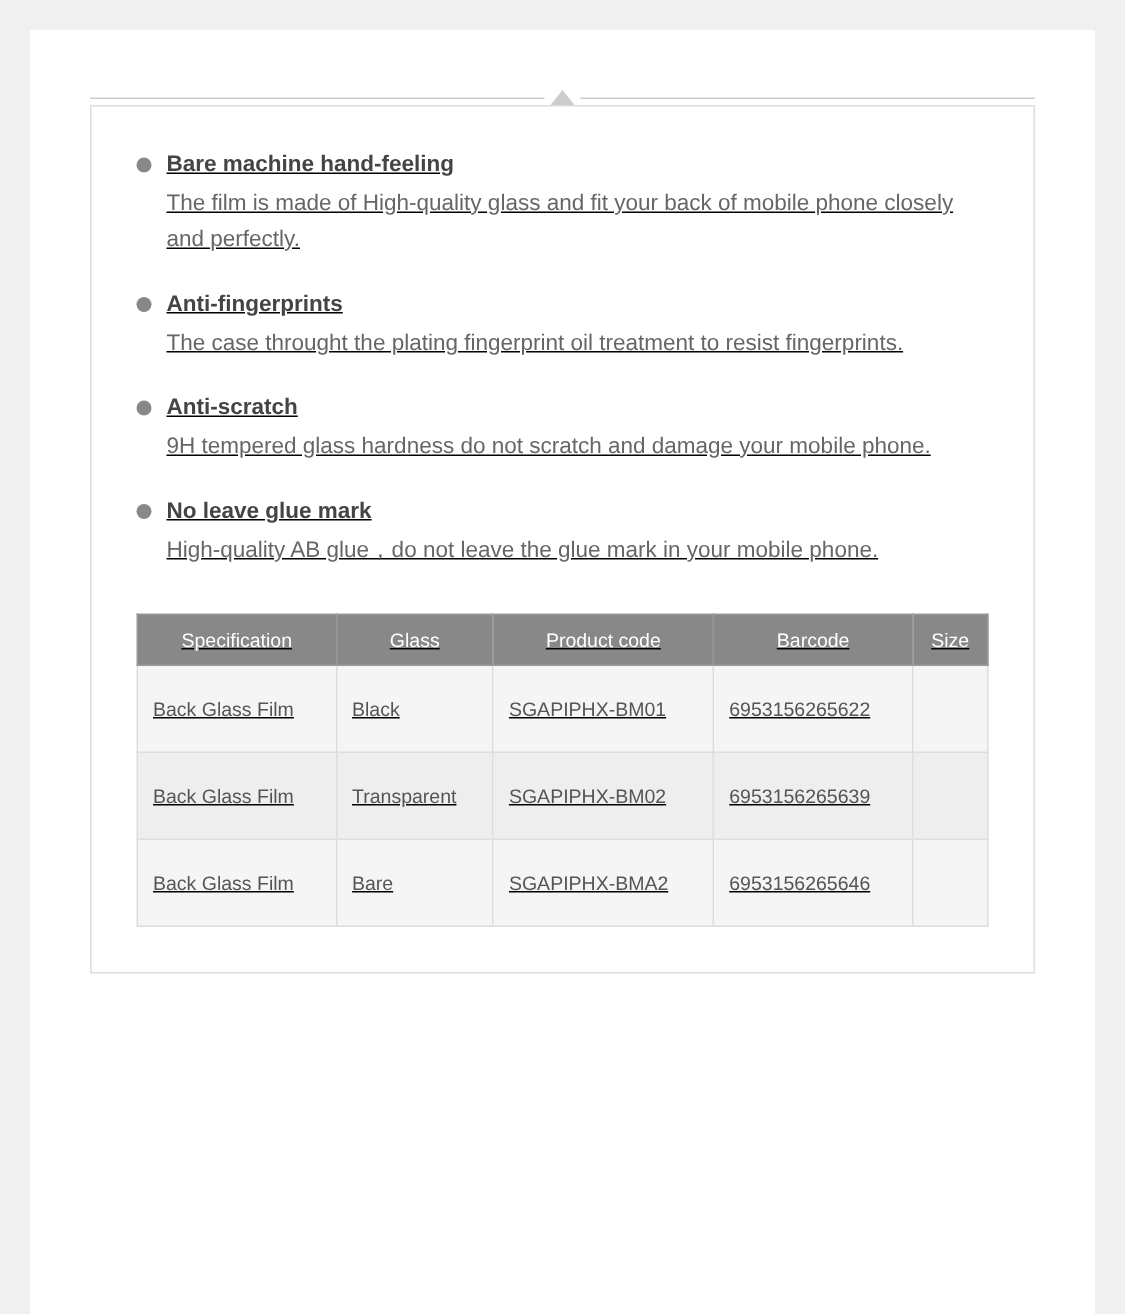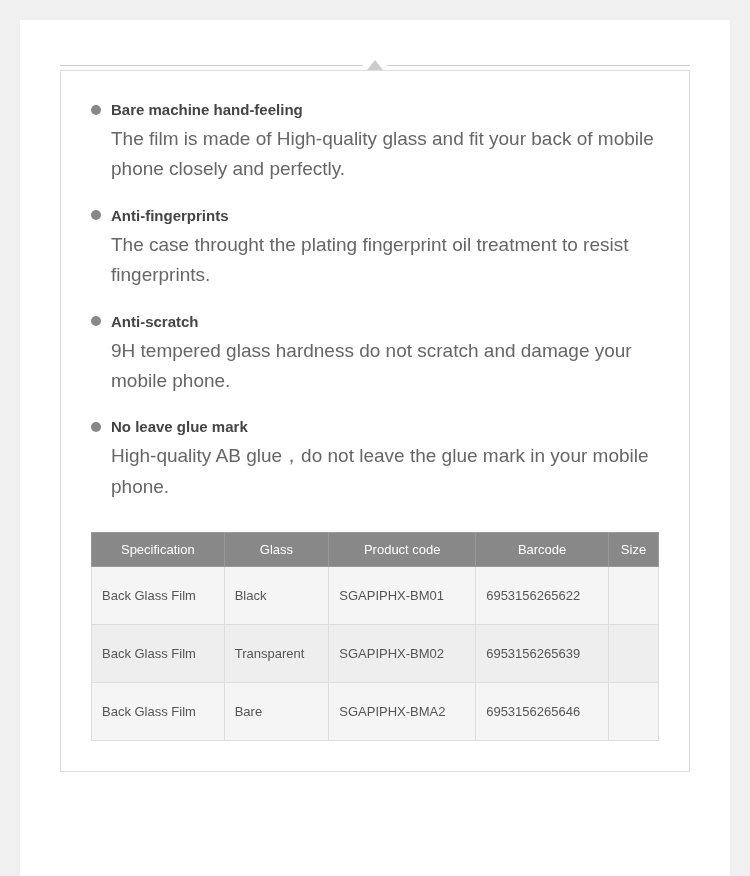--- a/index.html
+++ b/index.html
@@ -50,20 +50,21 @@
       border-left: 8px solid transparent;
       border-right: 8px solid transparent;
       border-bottom: 10px solid #cccccc;
       margin: 0 4px;
     }
 
     .content-box {
       border: 1px solid #dddddd;
       padding: 30px 30px 30px 30px;
       margin-top: 0px;
+      text-decoration: underline;
     }
 
     .feature-item {
       margin-bottom: 22px;
     }
 
     .feature-title {
       display: flex;
       align-items: center;
       margin-bottom: 6px;
@@ -78,21 +79,21 @@
       flex-shrink: 0;
     }
 
     .feature-title-text {
       font-size: 15px;
       font-weight: bold;
       color: #444444;
     }
 
     .feature-desc {
-      font-size: 19px;
+      font-size: 15px;
       color: #666666;
       line-height: 1.6;
       padding-left: 20px;
     }
 
     .table-section {
       margin-top: 30px;
     }
 
     table {

